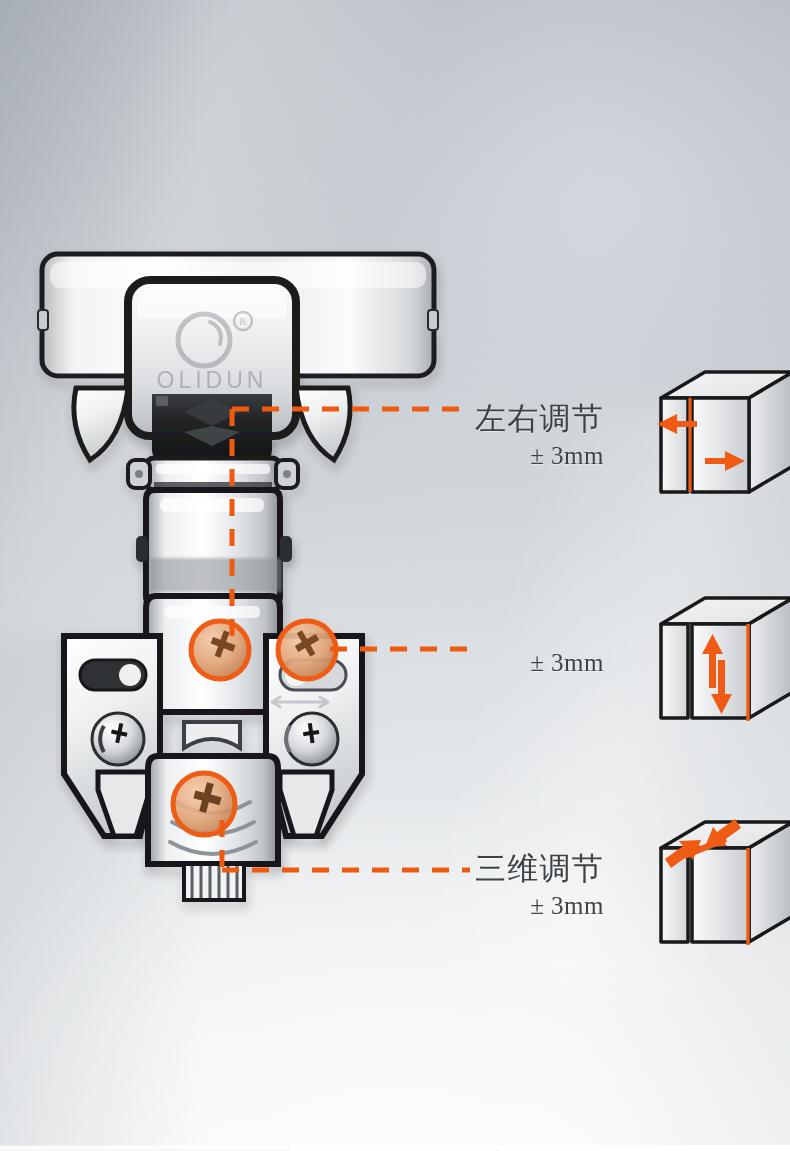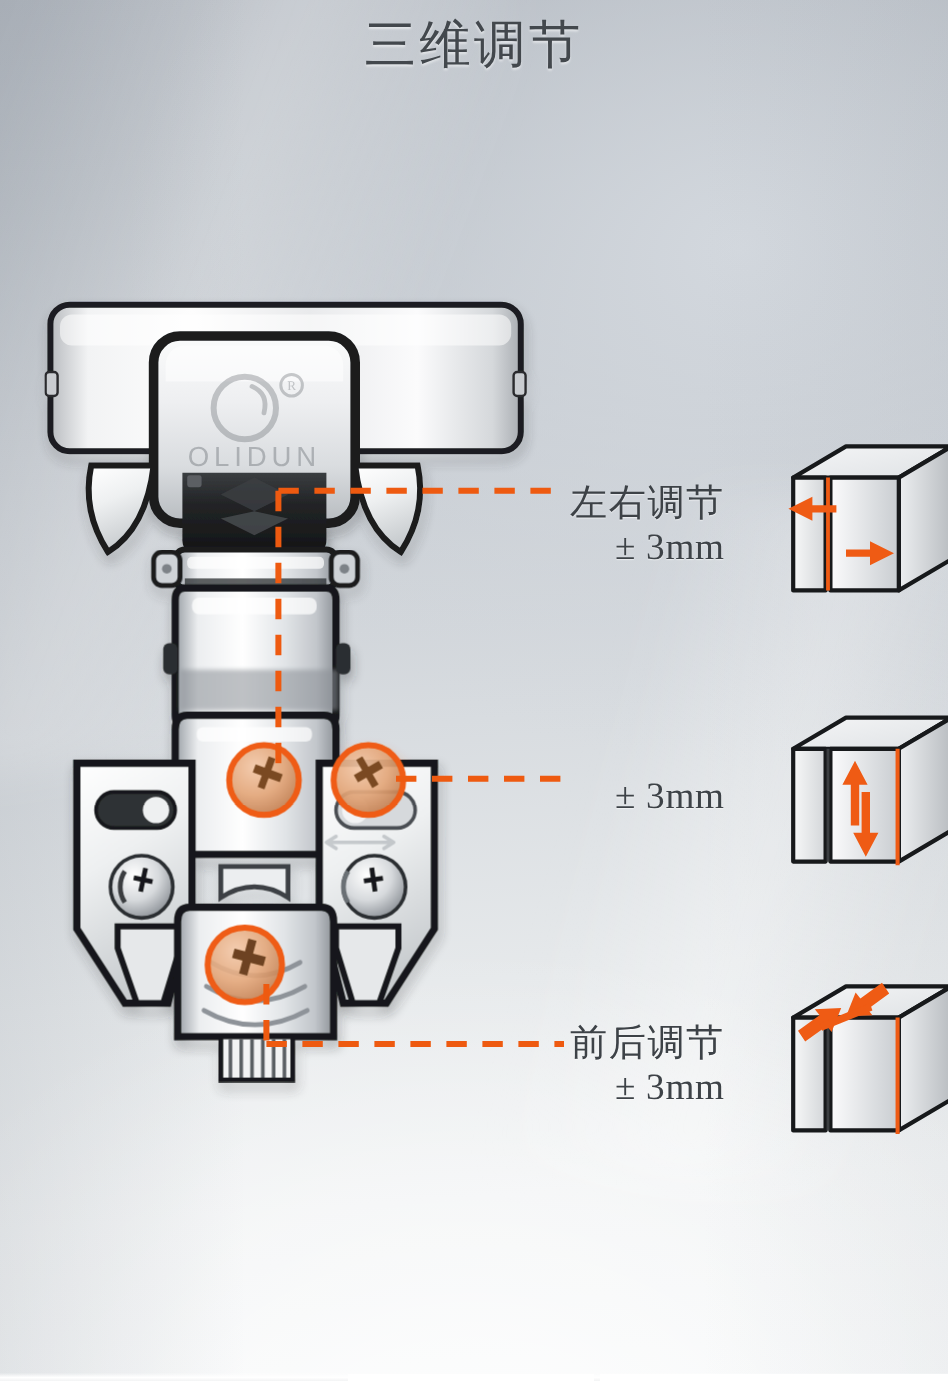--- a/index.html
+++ b/index.html
@@ -61,21 +61,21 @@
   }
   #hinge-svg{ width:100%; height:100%; display:block; }
 
   
   .callout{ position:absolute; z-index:7; display:flex; align-items:center;gap:39px; }
   .callout-text{
     text-align:right; color:#3d4247; white-space:nowrap;
     text-shadow:0 1px 1px rgba(255,255,255,.6);
   }
   .ct-zh{ font-size:31px; line-height:37px; letter-spacing:.04em; }
-  .ct-mm{ font-size:31px; line-height:38px; font-family:"Liberation Serif","DejaVu Serif",serif; letter-spacing:.02em;}
+  .ct-mm{ font-size:25px; line-height:38px; font-family:"Liberation Serif","DejaVu Serif",serif; letter-spacing:.02em;}
   .callout-icon{ width:150px; height:150px; flex:0 0 150px; }
   .callout-icon svg{ width:100%; height:100%; display:block; }
 
   #callout-1{ left:452px; top:362px; }
   #callout-2{ left:452px; top:588px; }
   #callout-3{ left:452px; top:812px; }
   #callout-1 .callout-text{ width:152px; margin-right:10px; }
   #callout-2 .callout-text{ width:152px; margin-right:10px; }
   #callout-3 .callout-text{ width:152px; margin-right:10px; }
 
@@ -90,21 +90,20 @@
   <div class="bg-base"></div>
   <div class="bg-sheen"></div>
   <div class="bg-sheen2"></div>
   <div class="bg-vign"></div>
   <div class="bg-bottom-edge"></div>
   <div class="bg-bottom-tile" style="left:290px;width:205px;"></div>
   <div class="bg-bottom-tile" style="left:500px;width:290px;"></div>
 </div>
 
 <div id="title-block">
-  <div class="title-line title-1">三维调节</div>
 </div>
 
 <div id="hinge-stage">
 <svg id="hinge-svg" viewBox="0 0 430 730" xmlns="http://www.w3.org/2000/svg">
   <defs>
     <linearGradient id="steelH" x1="0" y1="0" x2="1" y2="0">
       <stop offset="0%" stop-color="#b9bcc0"></stop>
       <stop offset="8%" stop-color="#f2f3f4"></stop>
       <stop offset="30%" stop-color="#fdfdfd"></stop>
       <stop offset="55%" stop-color="#e9eaec"></stop>
@@ -399,21 +398,21 @@
       <g fill="#ef5b14">
         <path d="M56 100 L56 66 L49 66 L59.5 46 L70 66 L63 66 L63 100 Z"></path>
         <path d="M72 72 L72 106 L79 106 L68.5 126 L58 106 L65 106 L65 72 Z"></path>
       </g>
     </svg>
   </div>
 </div>
 
 <div class="callout" id="callout-3">
   <div class="callout-text">
-    <div class="ct-zh">前后调节</div>
+    <div class="ct-zh">三维调节</div>
     <div class="ct-mm">± 3mm</div>
   </div>
   <div class="callout-icon">
     <svg viewBox="0 0 150 150" xmlns="http://www.w3.org/2000/svg">
       <defs>
         <linearGradient id="fA3" x1="0" y1="0" x2="1" y2="0">
           <stop offset="0%" stop-color="#f7f8f8"></stop>
             <stop offset="100%" stop-color="#d3d6d9"></stop>
         </linearGradient>
         <linearGradient id="fB3" x1="0" y1="0" x2="1" y2="0">

